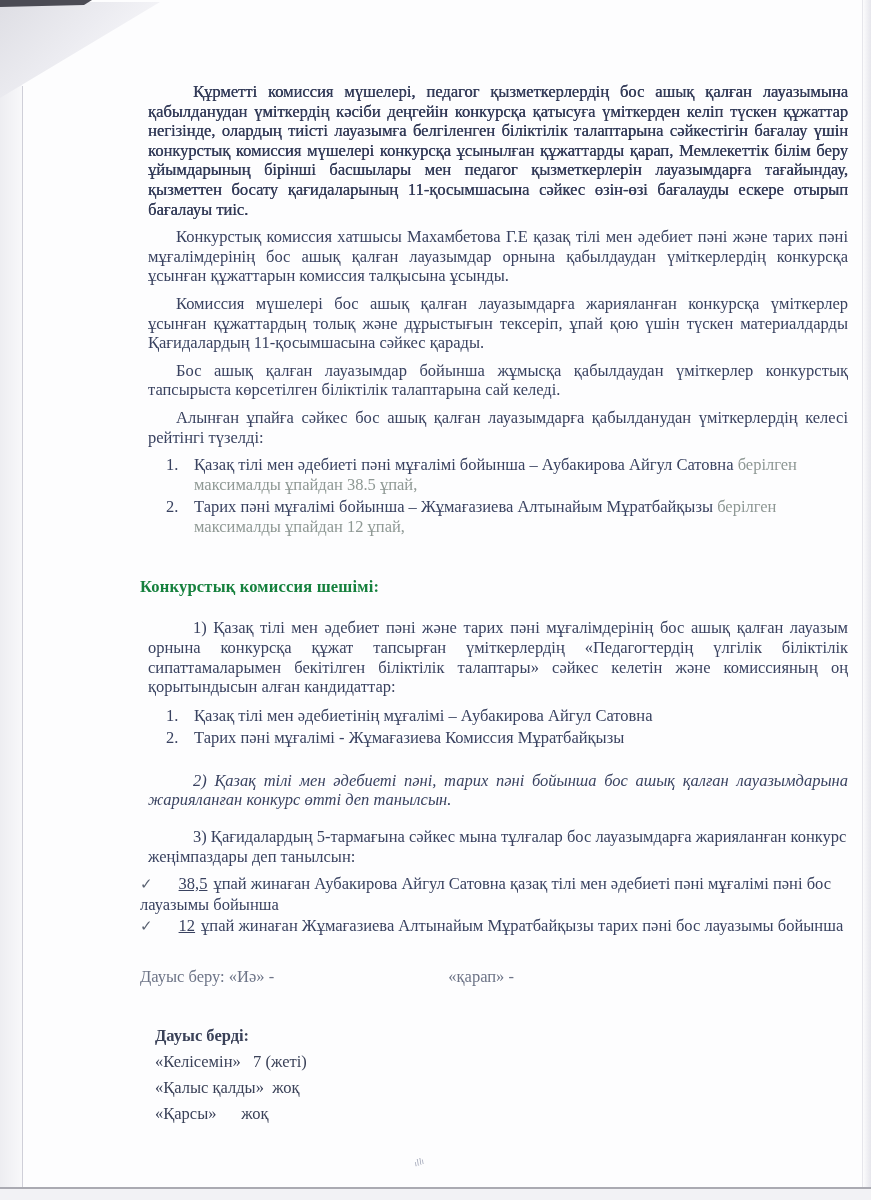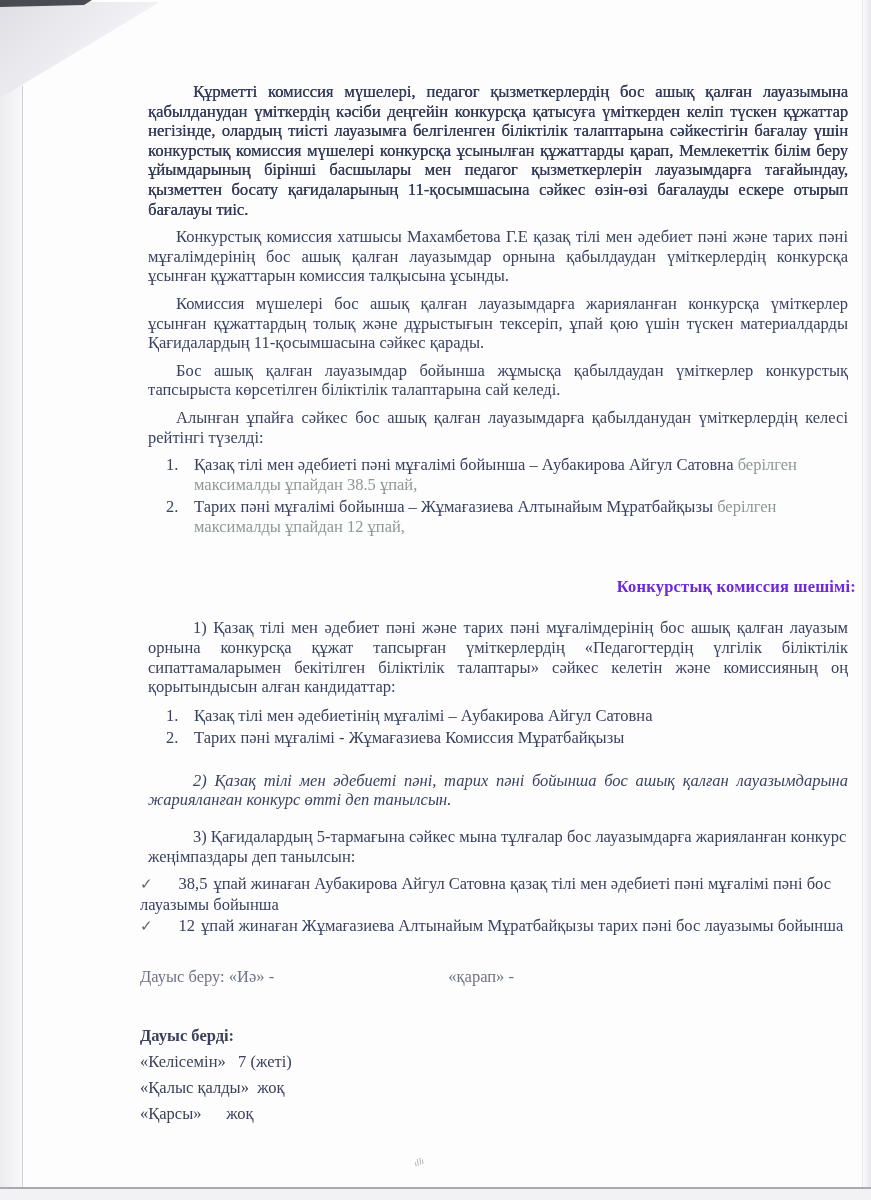--- a/index.html
+++ b/index.html
@@ -28,34 +28,34 @@
   .indent-lg{text-indent:45px;}
   .indent-sm{text-indent:28px;}
   .first{color:#333b58;text-shadow:0.3px 0 0 currentColor;}
   .p2{margin-top:2px;}
   .faded{color:#8e9894;}
   .num-list{margin-top:2px;padding-left:26px;display:flex;flex-direction:column;row-gap:3px;}
   .num-item{display:flex;}
   .num{width:28px;flex-shrink:0;}
   .itext{flex:1;text-align:left;}
   .cand-list{margin-top:1px;row-gap:1px;line-height:21px;}
-  .heading{margin:41px 0 0 0;text-align:right;font-weight:bold;color:#6d28d9;
+  .heading{margin:41px 0 0 0;text-align:left;font-weight:bold;color:#15803d;
            font-size:16.5px;line-height:20px;letter-spacing:.2px;}
   .d1{margin-top:21px;}
   .d2{margin-top:23px;font-style:italic;}
   .d3{margin-top:17px;text-align:left;}
   .winners{margin-top:2px;display:flex;flex-direction:column;row-gap:2px;}
   .check-item{text-align:left;}
   .check{color:#5a6272;font-size:15px;}
   .gap{display:inline-block;width:26px;}
-  .score{margin-right:6px;}
+  .score{text-decoration:underline;margin-right:6px;}
   .vote-line{margin-top:30px;line-height:20px;color:#6d7487;text-align:left;}
   .vl1{}
   .vl2{margin-left:170px;}
-  .vote-results{margin-top:36px;text-align:left;color:#3a4158;}
+  .vote-results{margin-top:36px;text-align:left;color:#3a4158;margin-left:15px;}
   .vr-head{font-weight:bold;line-height:26px;}
   .vr-row{line-height:26px;white-space:pre-wrap;}
 </style>
 </head>
 <body>
 
 <div class="page">
 
   <div class="strip-left"></div>
   <div class="fold"></div>

